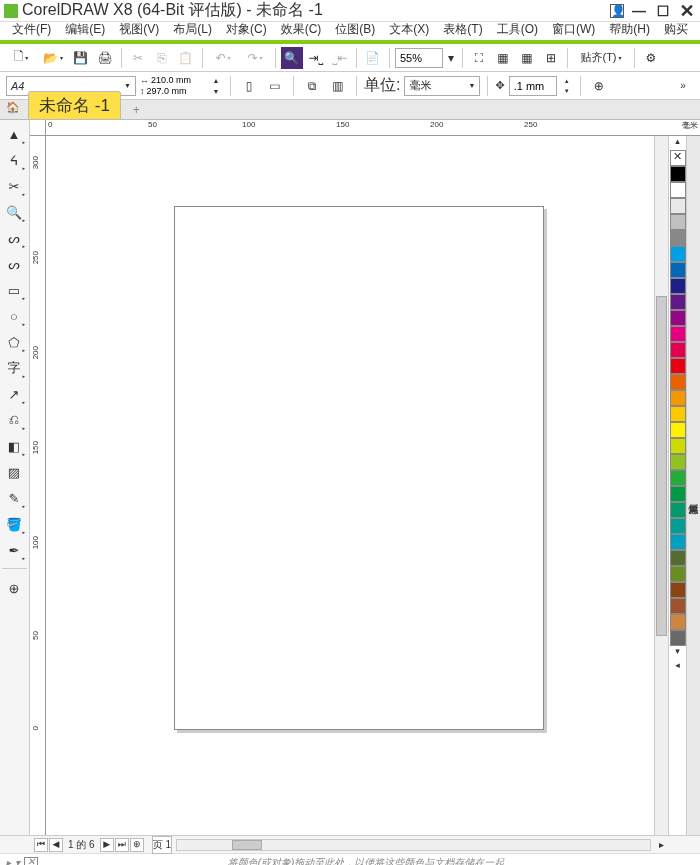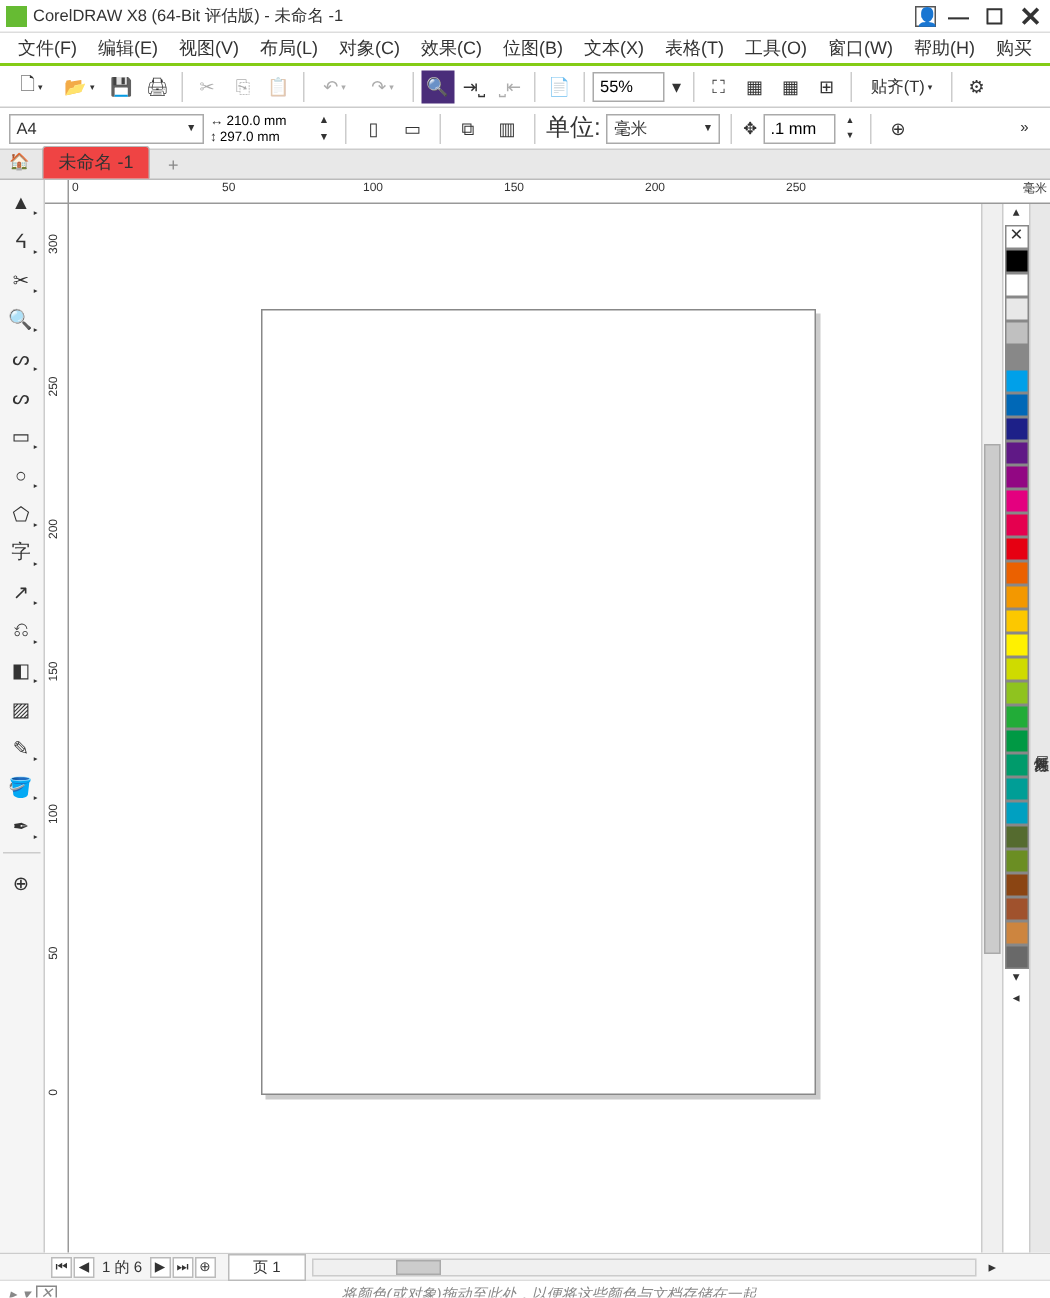--- a/index.html
+++ b/index.html
@@ -1,39 +1,39 @@
 <!DOCTYPE html>
 <html><head>
 <meta charset="utf-8">
 <style>
 * { margin: 0; padding: 0; box-sizing: border-box; font-family: "Microsoft YaHei", Arial, sans-serif; }
 body { width: 700px; height: 865px; background: #fff; overflow: hidden; font-size: 11px; color: #333; }
 .titlebar { height: 22px; background: #fff; display: flex; align-items: center; padding: 0 4px; border-bottom: 1px solid #ddd; }
 .titlebar .logo { width: 14px; height: 14px; background: #6b3; display: inline-block; margin-right: 4px; }
-.titlebar .title { font-size: 11px; color: #333; flex: 1; }
+.titlebar .title { font-size: 16px; color: #333; flex: 1; }
 .titlebar .winbtns { display: flex; gap: 6px; align-items: center; }
 .titlebar .winbtns span { display: inline-block; text-align: center; font-size: 14px; font-weight: bold; }
-.menubar { height: 22px; display: flex; align-items: flex-start; padding: 0 6px; gap: 2px; border-bottom: 2px solid #84cc16; }
+.menubar { height: 22px; display: flex; align-items: flex-end; padding: 0 6px; gap: 2px; border-bottom: 4px solid #84cc16; }
 .menubar .mi { padding: 2px 6px; font-size: 12px; cursor: pointer; }
 .toolbar1 { height: 28px; display: flex; align-items: center; padding: 2px 6px; gap: 2px; border-bottom: 1px solid #ccc; }
 .tbtn { width: 22px; height: 22px; border: 1px solid transparent; display: flex; align-items: center; justify-content: center; font-size: 12px; cursor: pointer; position: relative; }
 .tbtn.disabled { opacity: 0.4; cursor: default; }
 .tbtn.split { width: 30px; }
 .tbtn .dd { font-size: 6px; margin-left: 2px; }
 .sep { width: 1px; height: 20px; background: #ccc; margin: 0 3px; }
 .zoom-input { width: 48px; height: 20px; border: 1px solid #aaa; font-size: 11px; padding: 0 4px; }
 .toolbar2 { height: 28px; display: flex; align-items: center; padding: 2px 6px; gap: 4px; border-bottom: 1px solid #ccc; }
 .combo { height: 20px; border: 1px solid #aaa; font-size: 11px; padding: 0 4px; background: #fff; display: flex; align-items: center; }
 .combo .arrow { font-size: 7px; margin-left: 4px; }
 .dimbox { display: flex; flex-direction: column; font-size: 9px; }
 .dimbox .dim { display: flex; align-items: center; gap: 2px; }
 .dimbox input { width: 54px; height: 11px; border: none; font-size: 9px; }
 .tabs { height: 20px; display: flex; align-items: flex-end; padding-left: 28px; background: #e8e8e8; border-bottom: 1px solid #bbb; }
 .tabs .home { width: 20px; height: 18px; position: absolute; left: 6px; margin-top: 1px; }
-.tab { padding: 2px 10px; background: #ef4444; border: 1px solid #bbb; border-bottom: none; font-size: 12px; margin-right: 2px; border-radius: 3px 3px 0 0; }
+.tab { padding: 2px 10px; background: #fde047; border: 1px solid #bbb; border-bottom: none; font-size: 17px; margin-right: 2px; border-radius: 3px 3px 0 0; }
 .tab.add { background: transparent; border: none; font-size: 12px; color: #888; }
 .workarea { display: flex; height: 715px; }
 .toolbox { width: 30px; background: #f5f5f5; border-right: 1px solid #ccc; display: flex; flex-direction: column; padding: 2px; gap: 2px; }
 .tool { width: 24px; height: 24px; display: flex; align-items: center; justify-content: center; font-size: 13px; cursor: pointer; position: relative; }
 .tool .fly { position: absolute; bottom: 1px; right: 1px; font-size: 5px; }
 .canvas-area { flex: 1; display: flex; flex-direction: column; background: #fff; position: relative; }
 .hruler { height: 16px; background: #fff; border-bottom: 1px solid #999; position: relative; font-size: 8px; overflow: hidden; margin-left: 16px; }
 .hruler .tlabel { position: absolute; top: 0; font-size: 8px; }
 .canvas-row { flex: 1; display: flex; }
 .vruler { width: 16px; background: #fff; border-right: 1px solid #999; position: relative; font-size: 8px; overflow: hidden; }
@@ -42,21 +42,21 @@
 .page { position: absolute; left: 128px; top: 70px; width: 370px; height: 524px; background: #fff; border: 1px solid #888; box-shadow: 3px 3px 0 #ccc; }
 .vscroll { width: 14px; background: #f0f0f0; border-left: 1px solid #ccc; position: relative; }
 .vscroll .thumb { position: absolute; left: 1px; width: 11px; background: #ccc; border: 1px solid #aaa; top: 160px; height: 340px; }
 .colorbar { width: 18px; display: flex; flex-direction: column; border-left: 1px solid #ccc; }
 .colorbar .sw { width: 16px; height: 16px; border: 1px solid #888; margin: 0 1px; }
 .colorbar .nav { height: 14px; text-align: center; font-size: 9px; }
 .right-docker { width: 14px; background: #e8e8e8; border-left: 1px solid #ccc; font-size: 10px; writing-mode: vertical-rl; text-align: center; padding-top: 20px; }
 .pagebar { height: 18px; display: flex; align-items: center; border-top: 1px solid #ccc; background: #f5f5f5; font-size: 10px; }
 .pagebar .nav { display: flex; align-items: center; gap: 1px; padding: 0 4px; }
 .pagebar .nbtn { width: 14px; height: 14px; border: 1px solid #bbb; text-align: center; font-size: 9px; background: #fff; }
-.pagebar .ptab { padding: 1px 16px; background: #fff; border: 1px solid #bbb; margin-left: 4px; font-size: 10px; }
+.pagebar .ptab { padding: 1px 0; background: #fff; border: 1px solid #bbb; margin-left: 4px; font-size: 10px; }
 .pagebar .hs { flex: 1; position: relative; background: #f0f0f0; margin: 0 4px; border: 1px solid #ccc; height: 12px; }
 .pagebar .hs .thumb { position: absolute; left: 55px; width: 30px; height: 10px; background: #ccc; border: 1px solid #aaa; }
 .hintbar { height: 18px; display: flex; align-items: center; padding: 0 6px; font-size: 10px; color: #888; font-style: italic; border-top: 1px solid #ddd; }
 .hintbar .left { display: flex; gap: 4px; }
 .hintbar .hint { flex: 1; text-align: center; }
 .ruler-corner { width: 16px; height: 16px; position: absolute; left: 0; top: 0; background: #fff; border-right: 1px solid #999; border-bottom: 1px solid #999; }
 </style>
 </head>
 <body>
 
@@ -116,21 +116,21 @@
   <div class="sep"></div>
   <div class="tbtn split" style="width:56px;font-size:11px;">
       <span>贴齐(T)</span>
       <span class="dd">▾</span>
     </div>
   <div class="sep"></div>
   <div class="tbtn">⚙</div>
 </div>
 
 <div class="toolbar2">
-  <div class="combo" style="width:130px;">
+  <div class="combo" style="width:130px;font-style:italic;">
       <span>A4</span>
       <span class="arrow" style="margin-left:auto;">▼</span>
     </div>
   <div class="dimbox">
     <div class="dim">
         <span>↔</span>
         <input value="210.0 mm" style="">
       </div>
     <div class="dim">
         <span>↕</span>

